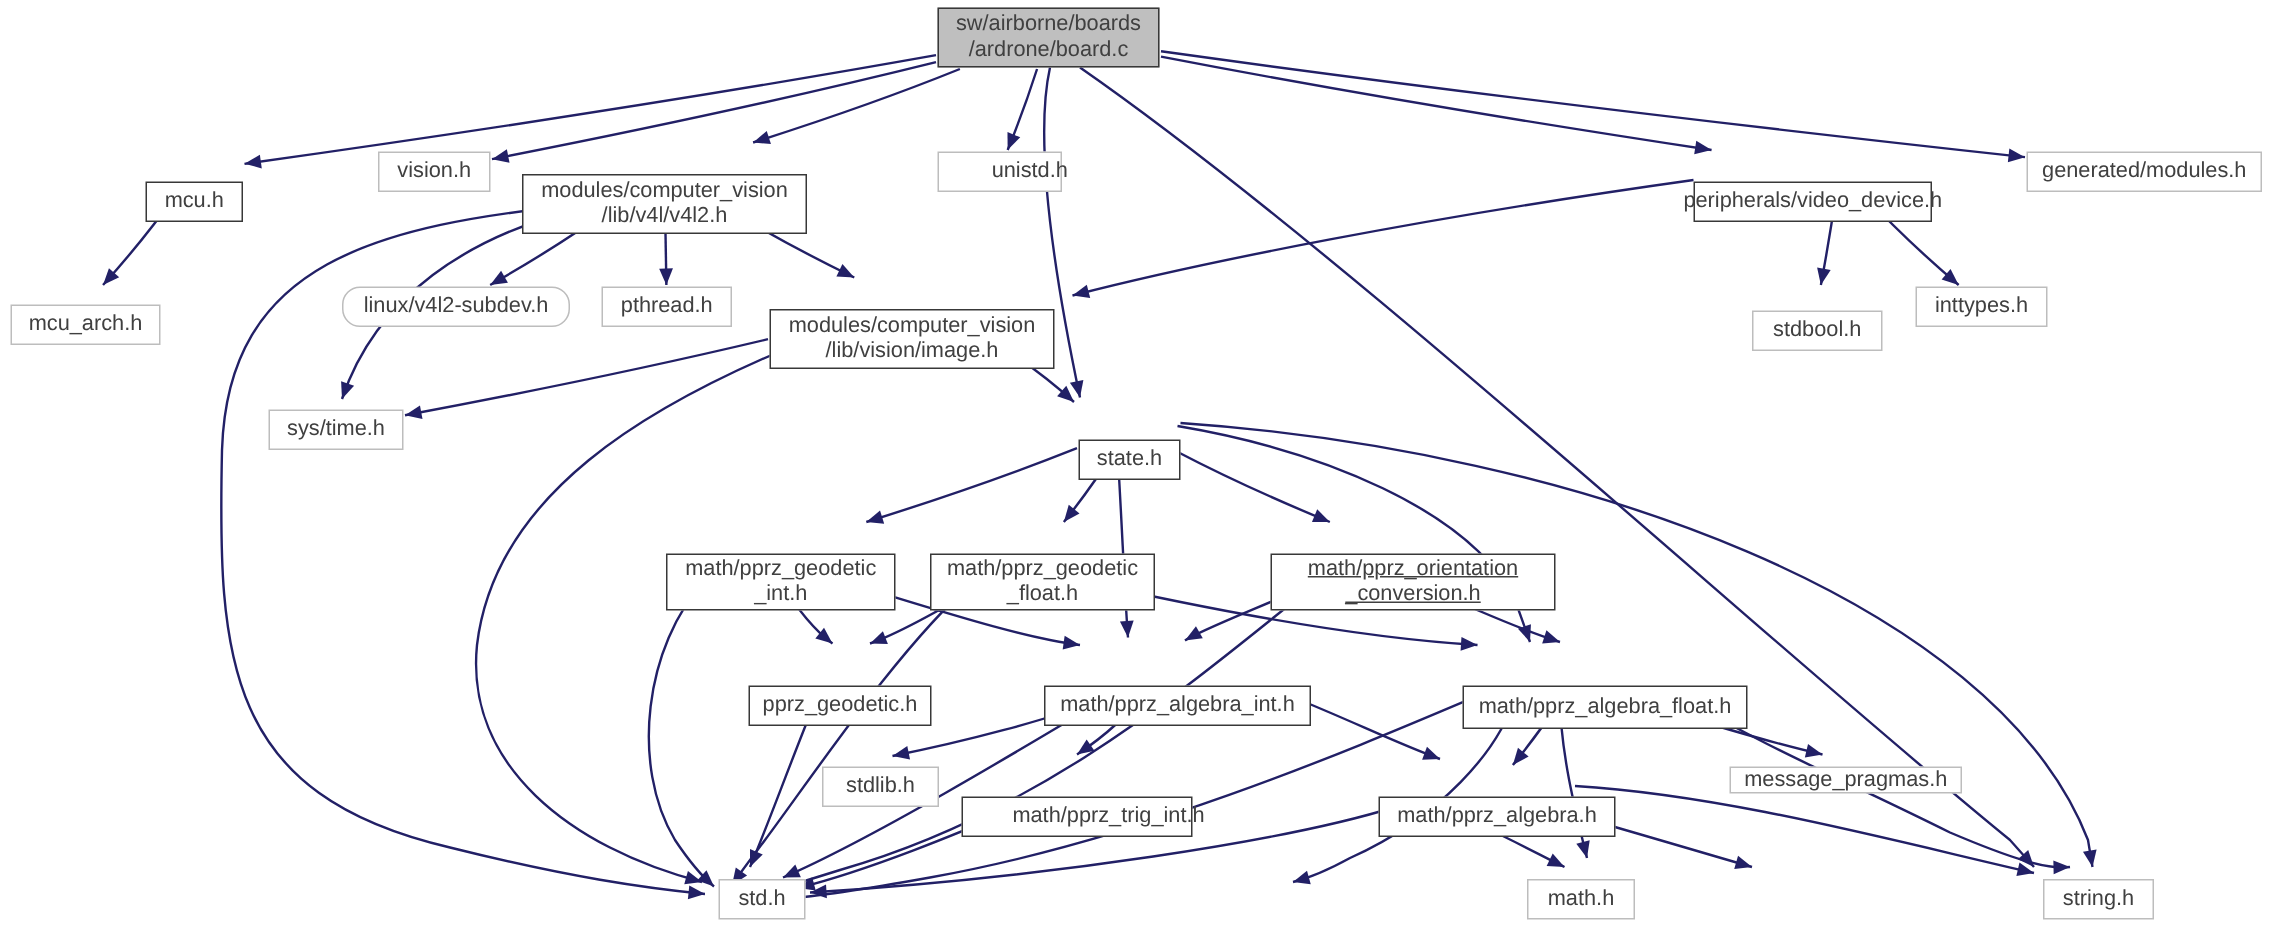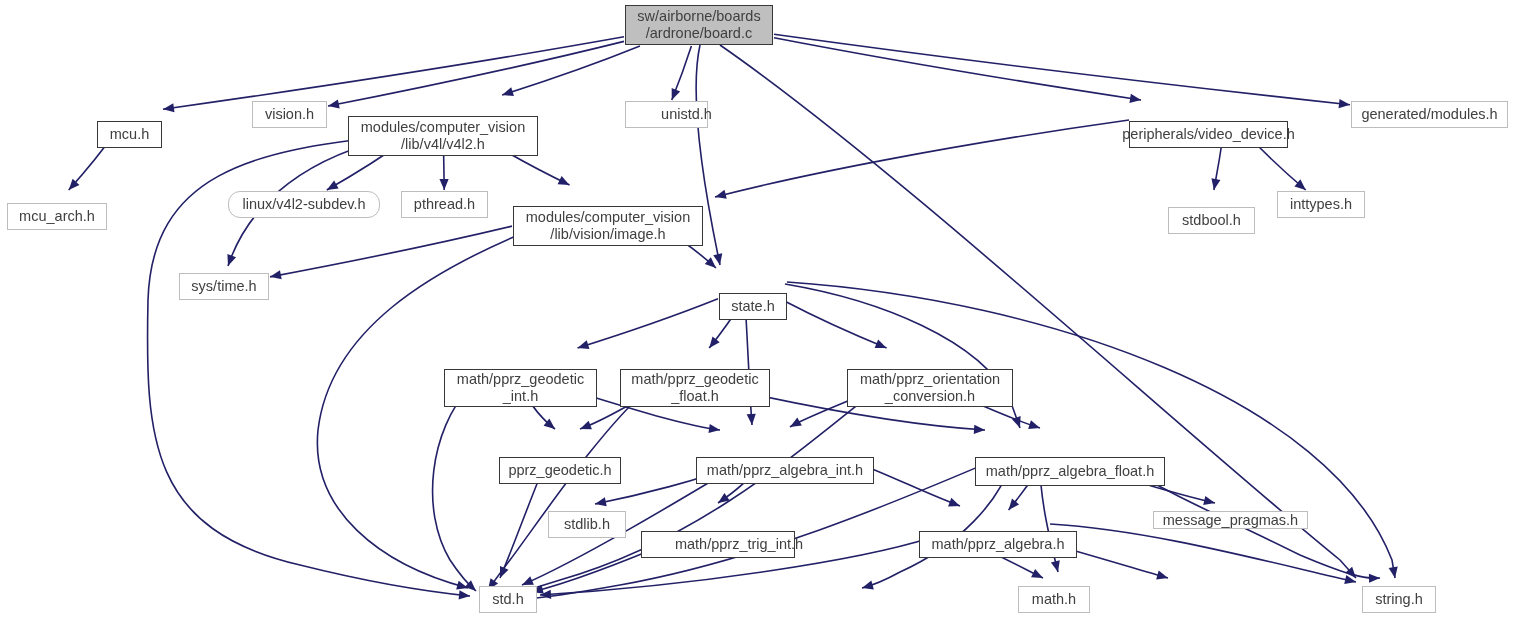--- a/index.html
+++ b/index.html
@@ -180,21 +180,21 @@
       <div class="node strong" style="left: 513px; top: 186px; width: 190px; height: 40px;">modules/computer_vision
 /lib/vision/image.h</div>
       <div class="node " style="left: 1168px; top: 191px; width: 87px; height: 27px; margin-top: 16px;">stdbool.h</div>
       <div class="node " style="left: 1277px; top: 191px; width: 88px; height: 27px;">inttypes.h</div>
       <div class="node " style="left: 179px; top: 273px; width: 90px; height: 27px;">sys/time.h</div>
       <div class="node strong" style="left: 719px; top: 273px; width: 68px; height: 27px; text-align: center;">state.h</div>
       <div class="node strong" style="left: 444px; top: 349px; width: 153px; height: 38px;">math/pprz_geodetic
 _int.h</div>
       <div class="node strong" style="left: 620px; top: 349px; width: 150px; height: 38px;">math/pprz_geodetic
 _float.h</div>
-      <div class="node strong" style="left: 847px; top: 349px; width: 166px; height: 38px;">math/pprz_orientation
+      <div class="node strong" style="left: 847px; top: 349px; width: 190px; height: 38px; text-decoration: underline;">math/pprz_orientation
 _conversion.h</div>
       <div class="node strong" style="left: 499px; top: 437px; width: 122px; height: 27px;">pprz_geodetic.h</div>
       <div class="node strong" style="left: 696px; top: 437px; width: 178px; height: 27px;">math/pprz_algebra_int.h</div>
       <div class="node strong" style="left: 975px; top: 437px; width: 190px; height: 29px;">math/pprz_algebra_float.h</div>
       <div class="node " style="left: 548px; top: 511px; width: 78px; height: 27px;">stdlib.h</div>
       <div class="node strong" style="left: 641px; top: 511px; width: 154px; height: 27px; padding-left: 42px;">math/pprz_trig_int.h</div>
       <div class="node strong" style="left: 919px; top: 511px; width: 158px; height: 27px;">math/pprz_algebra.h</div>
       <div class="node " style="left: 1153px; top: 511px; width: 155px; height: 18px;">message_pragmas.h</div>
       <div class="node " style="left: 479px; top: 586px; width: 58px; height: 27px;">std.h</div>
       <div class="node " style="left: 1018px; top: 586px; width: 72px; height: 27px;">math.h</div>

